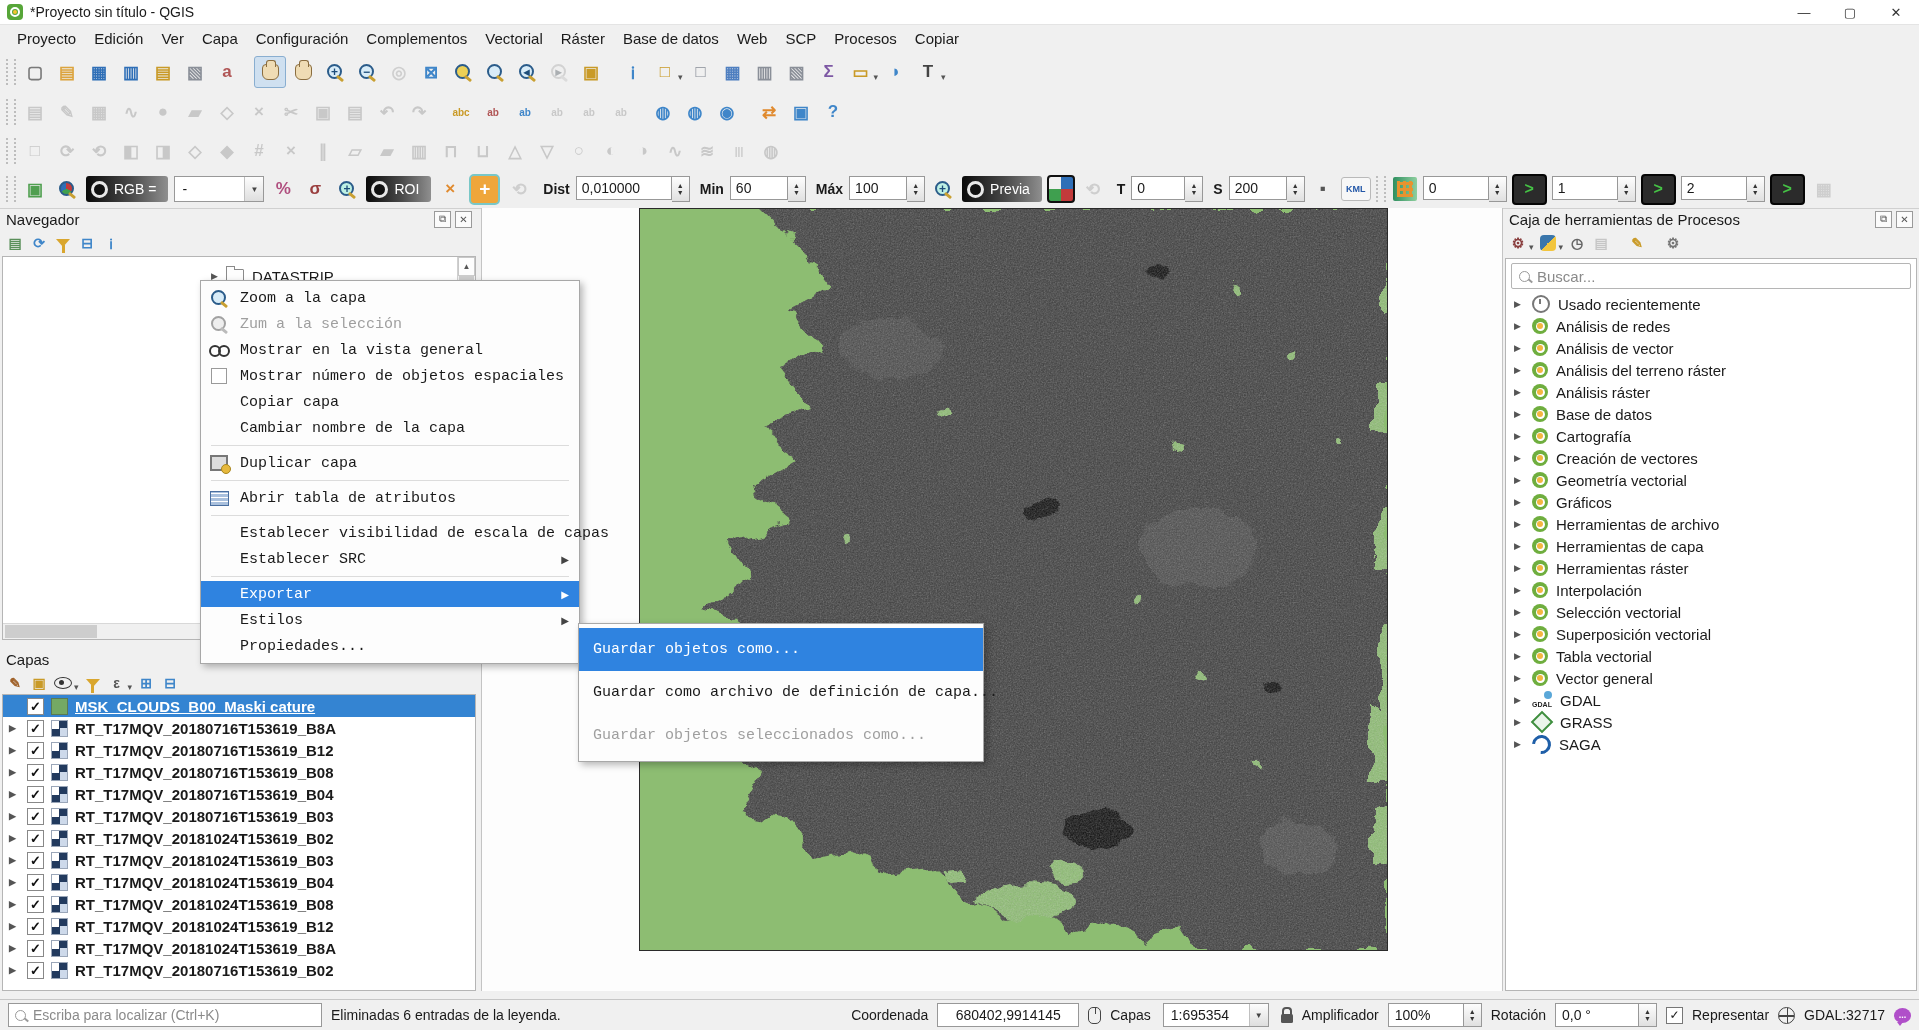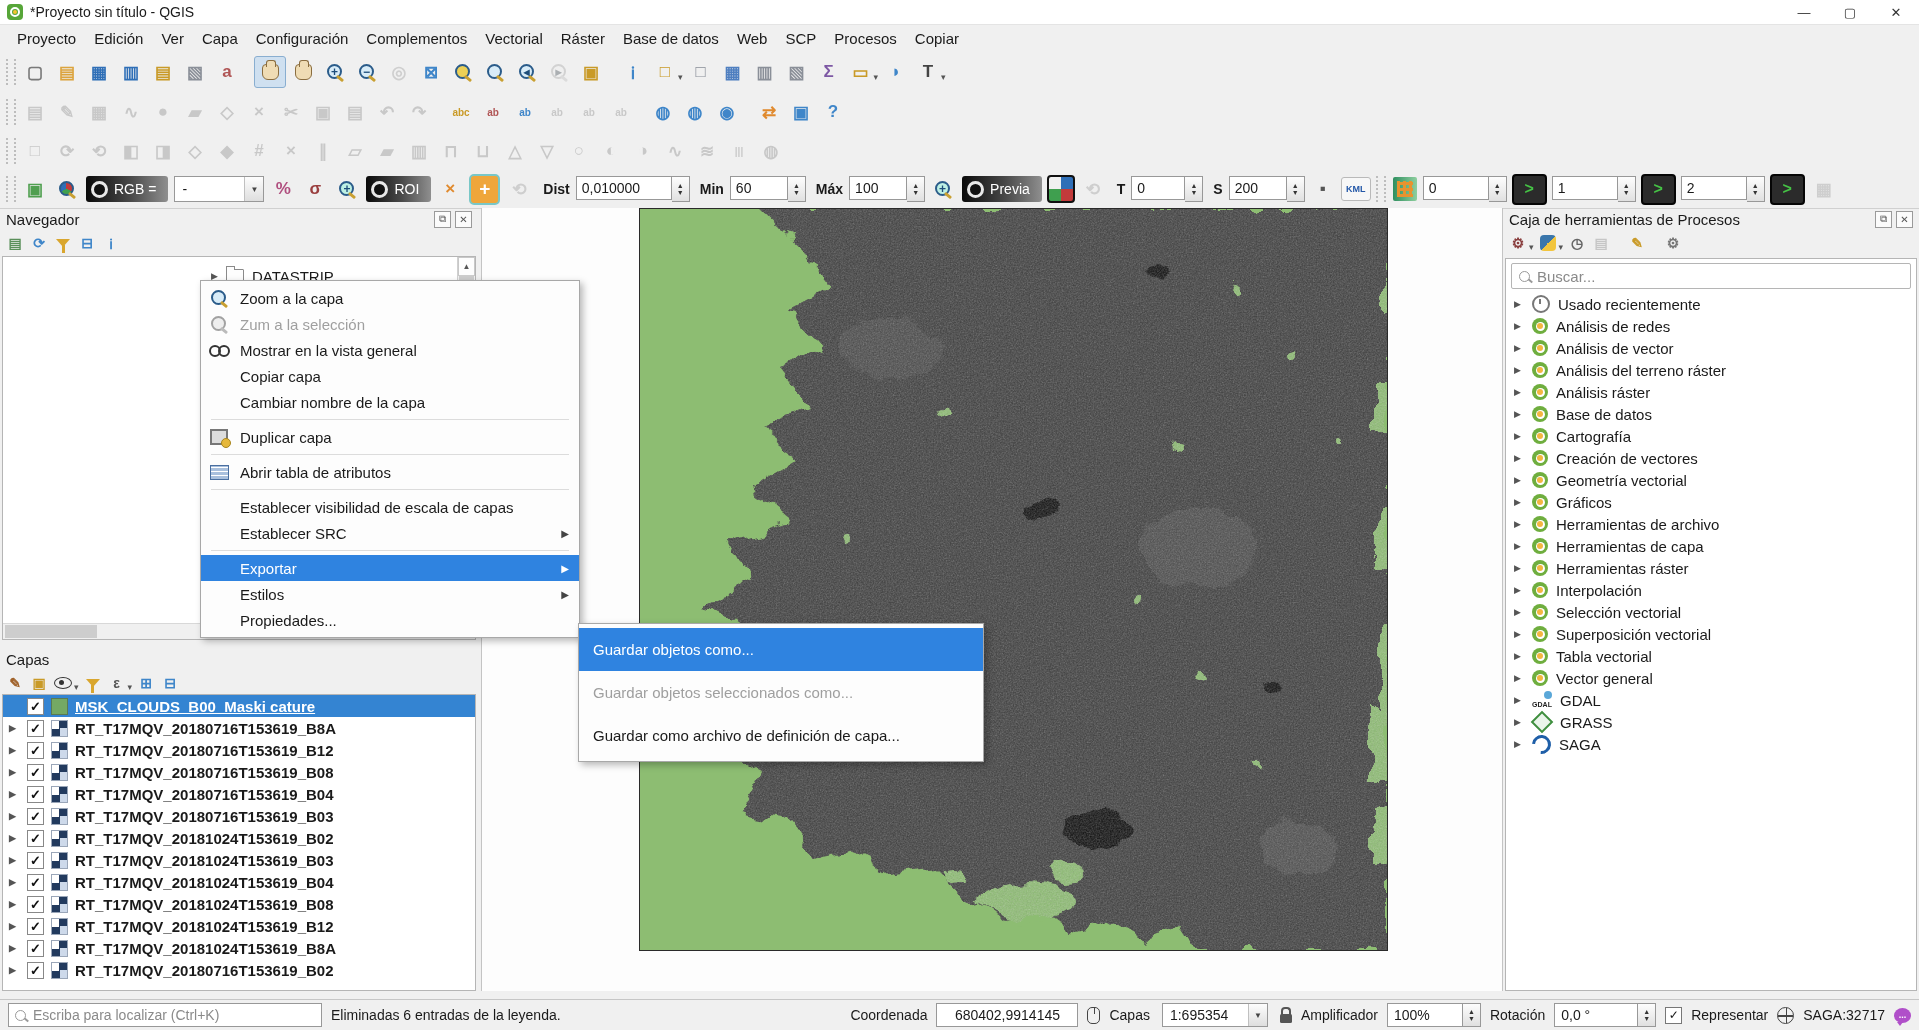--- a/index.html
+++ b/index.html
@@ -116,21 +116,21 @@
   .ico-grass{width:12px;height:12px;transform:rotate(45deg);border:2px solid #3f8f3f;background:#eaf5ea;margin:1px 2px;flex:none;}
   .ico-saga{width:13px;height:13px;border-radius:50%;border:3px solid #1f5fa8;border-left-color:transparent;transform:rotate(-40deg);flex:none;}
 
   
   .cmenu{position:absolute;background:#fdfdfd;border:1px solid #a8a8a8;box-shadow:3px 3px 7px rgba(0,0,0,.28);padding:4px 0;font-size:15px;z-index:50;}
   #context-menu{left:200px;top:280px;width:378px;}
   #export-submenu{left:578px;top:623px;width:404px;}
   .mi{height:26px;display:flex;align-items:center;padding:0 10px 0 6px;gap:9px;}
   #export-submenu .mi{height:43px;padding-left:14px;}
   .mi .mico{width:24px;display:flex;justify-content:center;flex:none;}
-  .mi .mlabel{flex:1;white-space:nowrap;}
+  .mi .mlabel{flex:1;white-space:nowrap;font-family:Liberation Mono, monospace;}
   .mi .marrow{font-size:10px;color:#444;}
   .mi.hl{background:#2f83e0;color:#fff;}
   .mi.hl .marrow{color:#fff;}
   .mi.dis{color:#9f9f9f;}
   .msep{height:1px;background:#dcdcdc;margin:4px 10px;}
   .ico-cb{width:14px;height:14px;border:1px solid #9a9a9a;background:#fff;}
   .ico-box{width:14px;height:12px;border:2px solid #777;background:#ddd;position:relative;}
   .ico-box::after{content:"";position:absolute;width:8px;height:8px;border-radius:50%;right:-5px;bottom:-5px;}
   .ico-box.dup::after{background:#e6b83c;border:1px solid #a8861e;}
   .ico-box.del::after{background:#d04545;border:1px solid #8a2020;}
@@ -785,20 +785,26 @@
         </span>
         <span class="mlabel">Zum a la selección</span>
       </div>
       <div class="mi">
         <span class="mico">
           <span class="ico-glasses"></span>
         </span>
         <span class="mlabel">Mostrar en la vista general</span>
       </div>
       <div class="mi">
+        <span class="mico">
+          <span class="ico-cb"></span>
+        </span>
+        <span class="mlabel">Mostrar número de objetos espaciales</span>
+      </div>
+      <div class="mi">
         <span class="mico"></span>
         <span class="mlabel">Copiar capa</span>
       </div>
       <div class="mi">
         <span class="mico"></span>
         <span class="mlabel">Cambiar nombre de la capa</span>
       </div>
       <div class="msep"></div>
       <div class="mi">
         <span class="mico">
@@ -837,25 +843,25 @@
       <div class="mi">
         <span class="mico"></span>
         <span class="mlabel">Propiedades...</span>
       </div>
     </div>
 
   <div class="cmenu" id="export-submenu">
       <div class="mi hl">
         <span class="mlabel">Guardar objetos como...</span>
       </div>
+      <div class="mi">
+        <span class="mlabel">Guardar como archivo de definición de capa...</span>
+      </div>
       <div class="mi dis">
         <span class="mlabel">Guardar objetos seleccionados como...</span>
-      </div>
-      <div class="mi">
-        <span class="mlabel">Guardar como archivo de definición de capa...</span>
       </div>
     </div>
 
   <div class="statusbar">
     <div class="sb-input sb-loc" style="gap:7px;color:#8a8a8a;">
       <span class="smag"></span>
       <span>Escriba para localizar (Ctrl+K)</span>
     </div>
     <span class="sb-label">Eliminadas 6 entradas de la leyenda.</span>
     <span style="flex:1"></span>
@@ -886,17 +892,17 @@
           <span>0,0 °</span>
         </div>
       <div class="spin" style="height:22px">
           <span>▲</span>
           <span>▼</span>
         </div>
     </div>
     <span class="sbcb">✓</span>
     <span class="sb-label">Representar</span>
     <span class="ico-globe"></span>
-    <span class="sb-label">SAGA:32717</span>
+    <span class="sb-label">GDAL:32717</span>
     <span class="balloon">...</span>
   </div>
 
 </div>
 
 </body></html>

